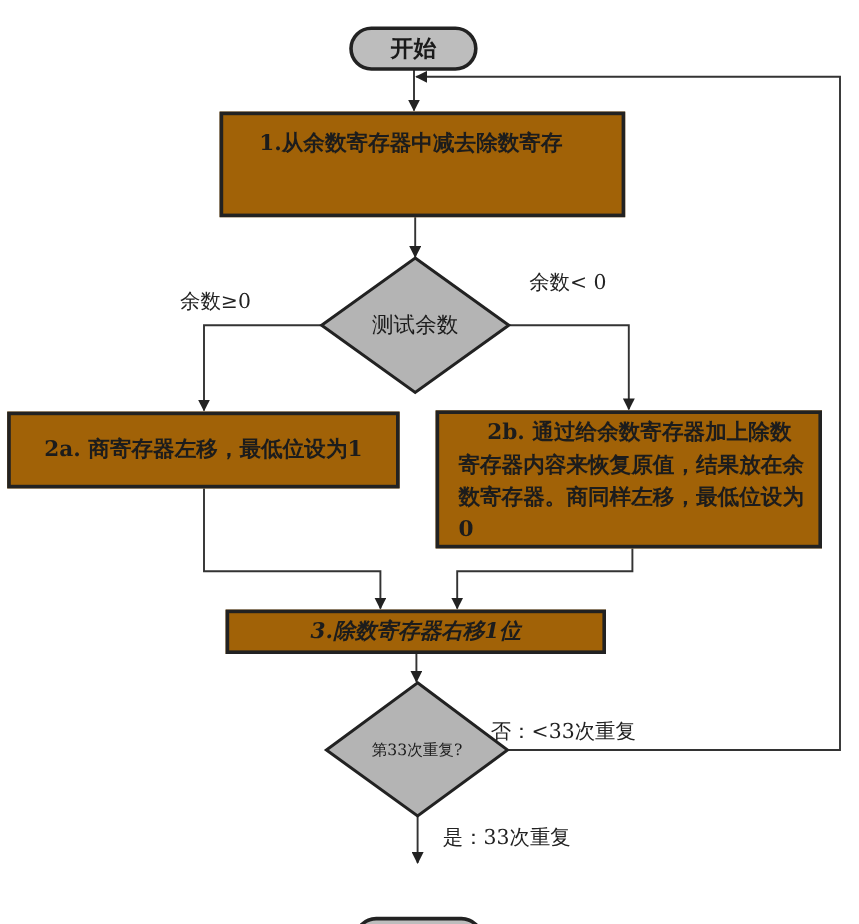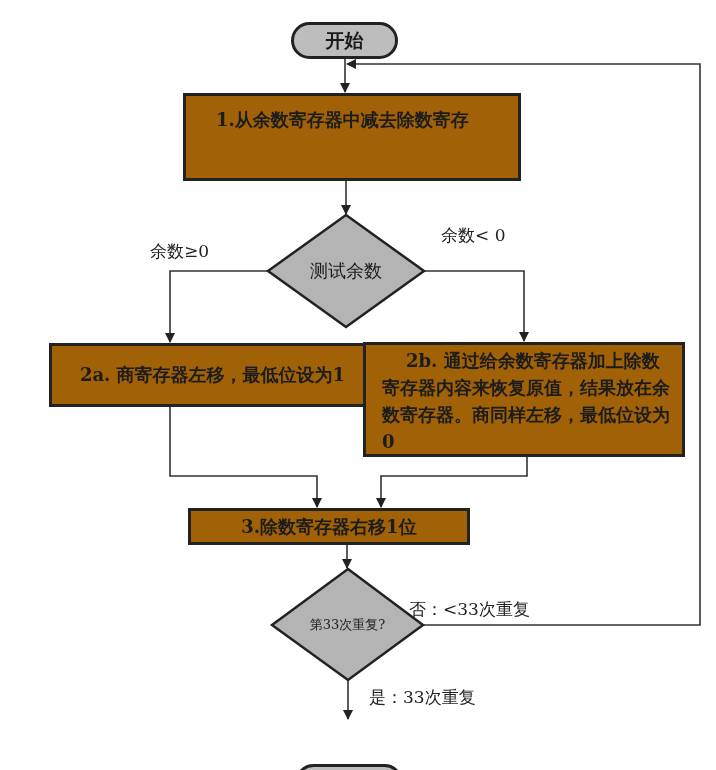--- a/index.html
+++ b/index.html
@@ -56,29 +56,29 @@
 
 <div class="box" style="left:183px;top:93px;width:338px;height:88px;padding:10px 8px 0 8px;text-align:left;">
   <div style="padding-left:22px;">1.从余数寄存器中减去除数寄存</div>
 </div>
 
 <div class="diamond-label" style="left:290px;top:256px;width:112px;height:30px;">测试余数</div>
 
 <div class="edge-label" style="left:150px;top:240px;">余数≥0</div>
 <div class="edge-label" style="left:441px;top:224px;">余数&lt; 0</div>
 
-<div class="box" style="left:6px;top:343px;width:327px;height:64px;display:flex;align-items:center;justify-content:center;margin-left:43px;">
+<div class="box" style="left:6px;top:343px;width:327px;height:64px;display:flex;align-items:center;justify-content:center;">
   <span>2a. 商寄存器左移，最低位设为1</span>
 </div>
 
 <div class="box" style="left:363px;top:342px;width:322px;height:115px;padding:2px 6px 0 16px;text-indent:24px;line-height:27px;">
   <span>2b. 通过给余数寄存器加上除数寄存器内容来恢复原值，结果放在余数寄存器。商同样左移，最低位设为0</span>
 </div>
 
-<div class="box" style="left:188px;top:508px;width:282px;height:37px;display:flex;align-items:center;justify-content:center;">
+<div class="box" style="left:188px;top:508px;width:317px;height:37px;display:flex;align-items:center;justify-content:center;font-style:italic;">
   <span>3.除数寄存器右移1位</span>
 </div>
 
 <div class="diamond-label" style="left:272px;top:610px;width:151px;height:30px;font-size:13px;">第33次重复?</div>
 
 <div class="edge-label" style="left:409px;top:598px;">否：&lt;33次重复</div>
 <div class="edge-label" style="left:369px;top:686px;">是：33次重复</div>
 
 <div class="term" style="left:295px;top:720px;width:108px;height:37px;margin-top:44px;">
   <span>结束</span>

